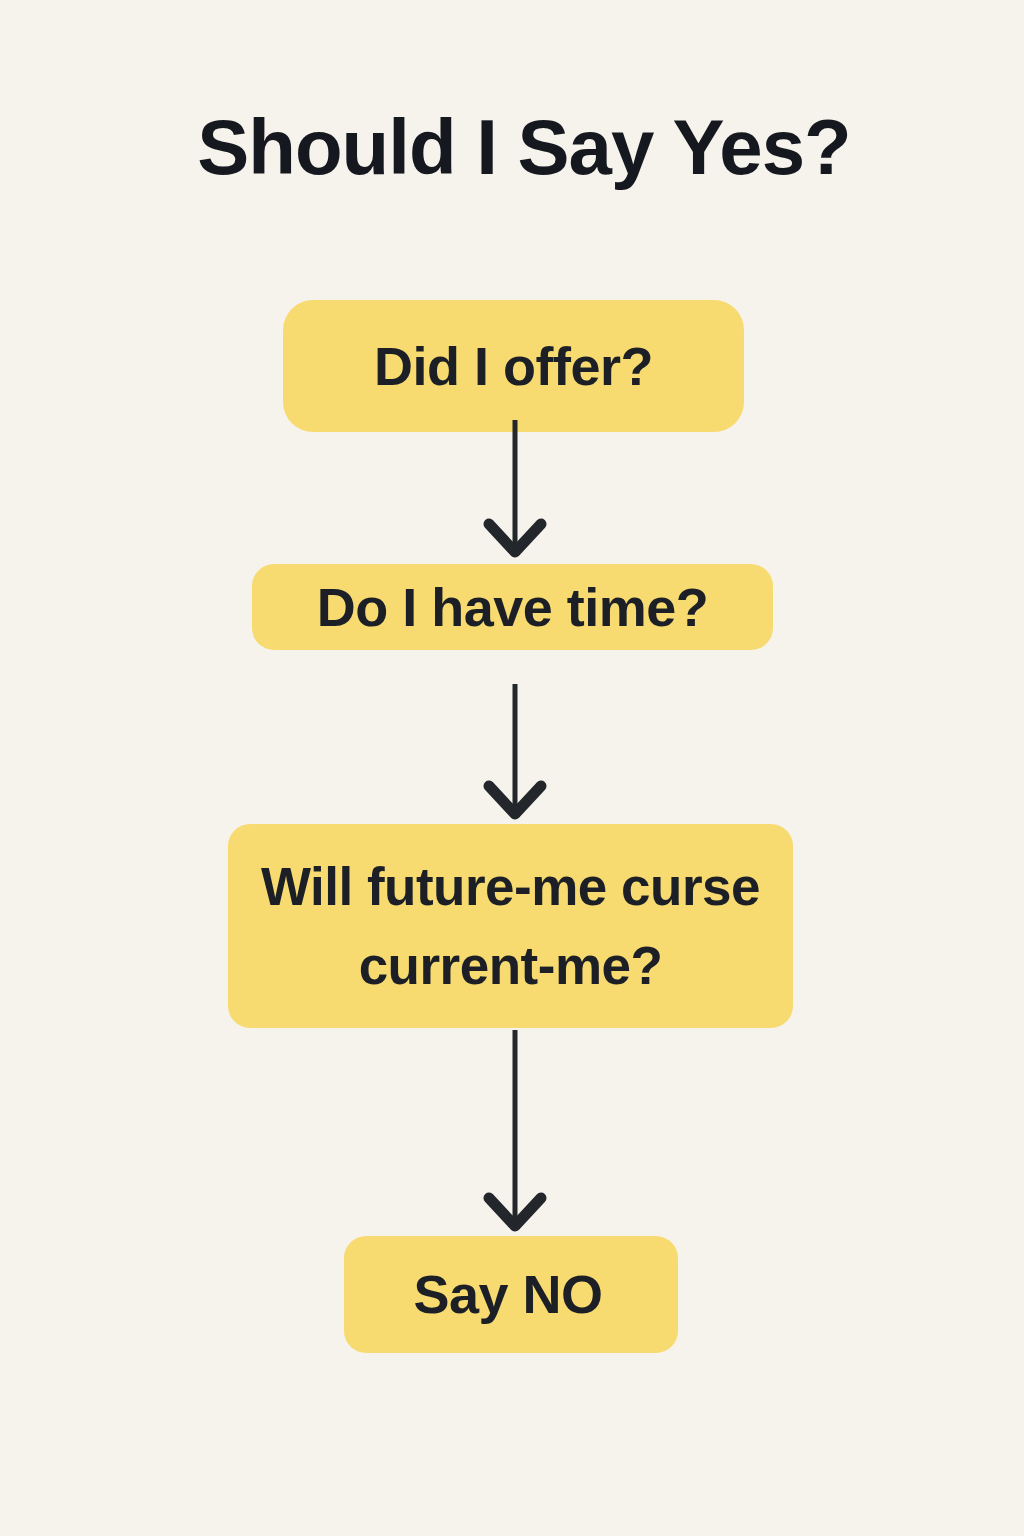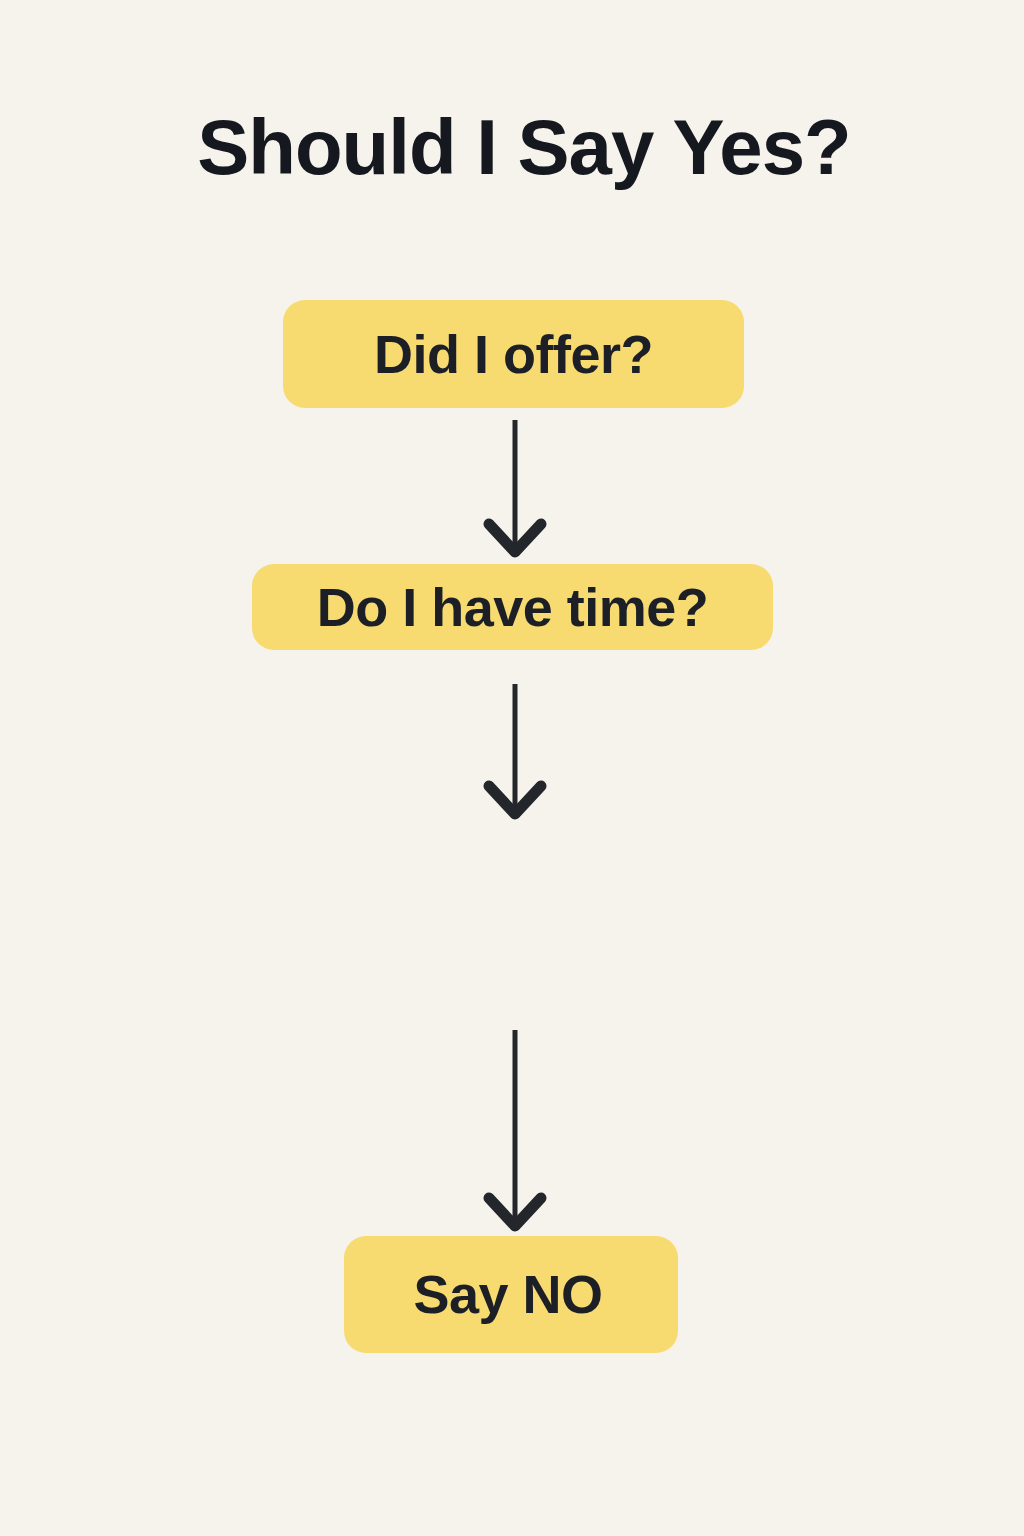--- a/index.html
+++ b/index.html
@@ -38,21 +38,21 @@
     border-radius: 22px;
     color: #1c2026;
     font-weight: 700;
     font-size: 54px;
     letter-spacing: -0.5px;
     text-align: center;
     line-height: 1.5;
     box-sizing: border-box;
     padding: 0 16px;
   }
-  .node-1 { left: 283px; top: 300px; width: 461px; height: 108px; }
+  .node-1 { left: 283px; top: 300px; width: 461px; height: 132px; border-radius: 30px; }
   .node-2 { left: 252px; top: 564px; width: 521px; height: 86px; }
   .node-3 { left: 228px; top: 824px; width: 565px; height: 204px; font-size: 53px; }
   .node-4 { left: 344px; top: 1236px; width: 334px; height: 117px; padding-left: 10px; }
   .flow-arrow {
     position: absolute;
     left: 479px;
     width: 72px;
     display: block;
   }
   .arrow-1 { top: 420px; }
@@ -77,20 +77,23 @@
 
   <div class="flow-node node-2">
     <span>Do I have time?</span>
   </div>
 
   <svg class="flow-arrow arrow-2" width="72" height="138" viewBox="0 0 72 138" aria-hidden="true">
     <line x1="36" y1="0" x2="36" y2="130" stroke="#23262b" stroke-width="5"></line>
     <polyline points="10,102 36,130 62,102" fill="none" stroke="#23262b" stroke-width="11" stroke-linecap="round" stroke-linejoin="round"></polyline>
   </svg>
 
+  <div class="flow-node node-3">
+    <span>Will future-me curse current-me?</span>
+  </div>
 
   <svg class="flow-arrow arrow-3" width="72" height="204" viewBox="0 0 72 204" aria-hidden="true">
     <line x1="36" y1="0" x2="36" y2="196" stroke="#23262b" stroke-width="5"></line>
     <polyline points="10,168 36,196 62,168" fill="none" stroke="#23262b" stroke-width="11" stroke-linecap="round" stroke-linejoin="round"></polyline>
   </svg>
 
   <div class="flow-node node-4">
     <span>Say NO</span>
   </div>
 

